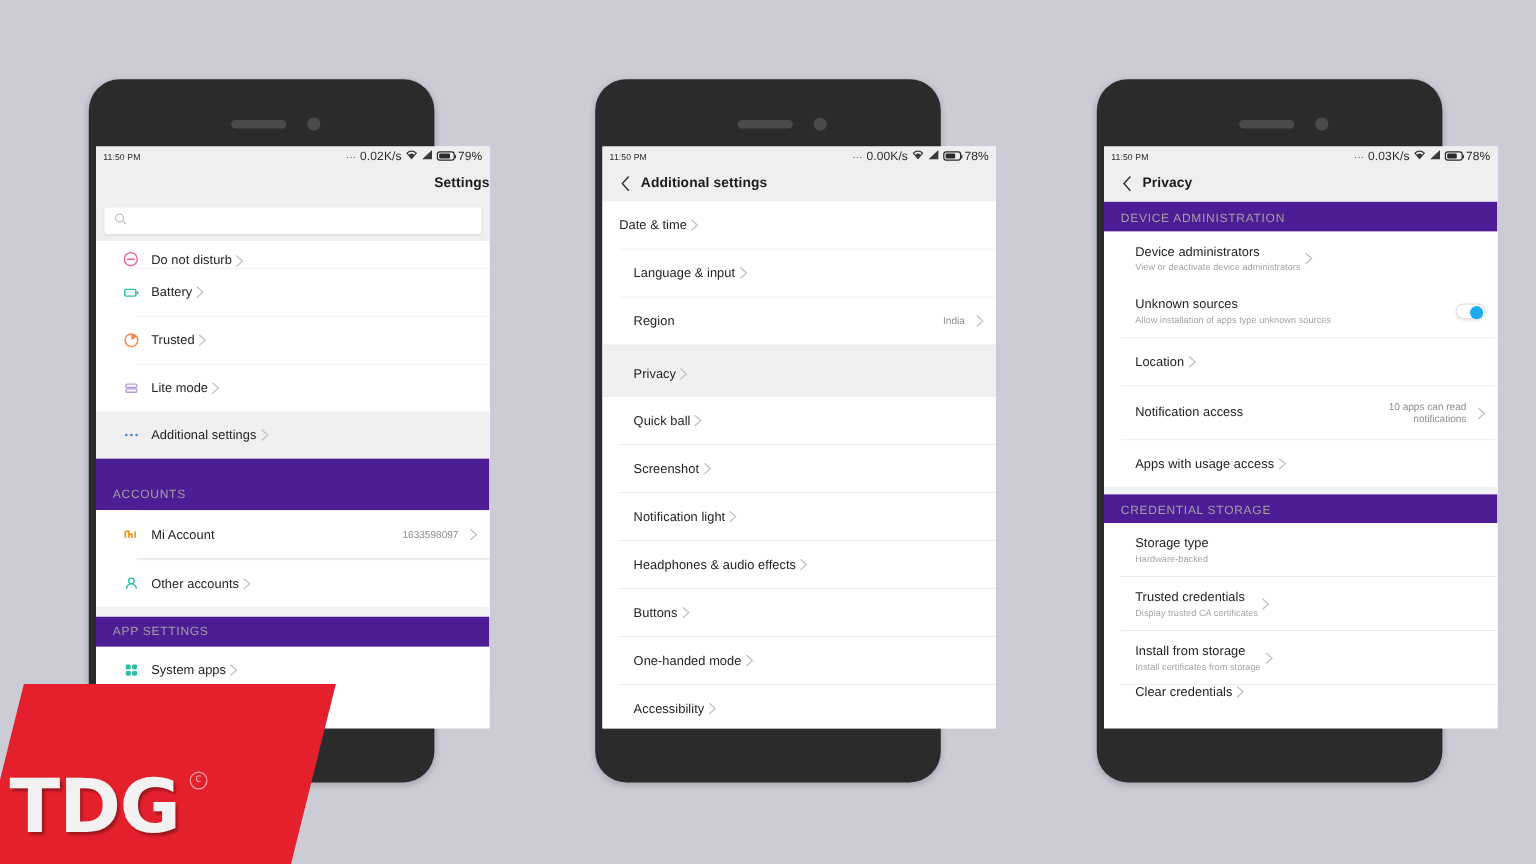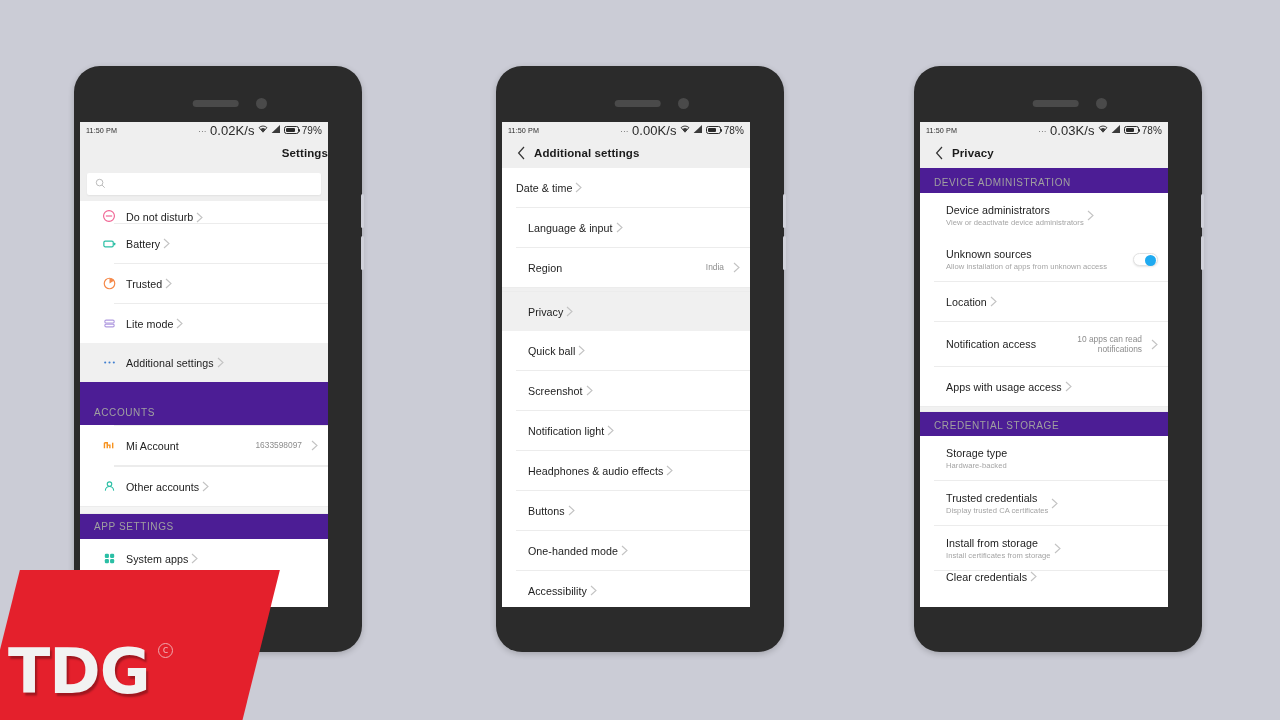--- a/index.html
+++ b/index.html
@@ -35,41 +35,41 @@
     position: absolute; right: -2px;
     width: 3px; background: #d0d1da; border-radius: 2px;
   }
   .phone .sidebtn.b1 { top: 128px; height: 34px; }
   .phone .sidebtn.b2 { top: 170px; height: 34px; }
 
   
   .screen {
     position: absolute;
     top: 56px; left: 6px;
-    width: 248px; height: 485px;
+    width: 328px; height: 485px;
     background: #ffffff;
     overflow: hidden;
     display: flex; flex-direction: column;
   }
 
   
   .statusbar {
     height: 16px; flex: 0 0 16px;
     background: #efefef;
     display: flex; align-items: center;
     padding: 0 6px;
     font-size: 7.2px; color: #2a2a2a;
     letter-spacing: .1px;
   }
   .statusbar .clock { font-weight: 400; }
   .statusbar .right {
     margin-left: auto; display: flex; align-items: center; gap: 3px;
   }
   .dots3 { letter-spacing: .6px; font-size: 8px; line-height: 6px; color:#3a3a3a;}
-  .netspeed { font-size: 13px; }
+  .netspeed { font-size: 10px; }
   .wifi-ic { display:inline-block; }
   .sig-ic { display:inline-block; }
   .batt {
     position: relative; width: 15px; height: 7.5px;
     border: 1px solid #2a2a2a; border-radius: 2.5px;
   }
   .batt::after {
     content:''; position:absolute; right:-2.6px; top:2px;
     width:1.6px; height:3.2px; background:#2a2a2a; border-radius:0 1px 1px 0;
   }
@@ -634,21 +634,21 @@
             <svg width="7" height="11" viewBox="0 0 7 11">
                 <polyline points="1,1 6,5.5 1,10" fill="none" stroke="#c3c3c3" stroke-width="1.1"></polyline>
               </svg>
           </div>
         </div>
 
         <div class="row twoline">
           <div class="noic"></div>
           <div class="txtcol">
             <span class="lbl">Unknown sources</span>
-            <span class="sub">Allow installation of apps from unknown access</span>
+            <span class="sub">Allow installation of apps type unknown sources</span>
           </div>
           <div class="toggle">
               <i></i>
             </div>
         </div>
         <div class="divider indent-none"></div>
 
         <div class="row">
           <div class="noic"></div>
           <div class="txtcol">

